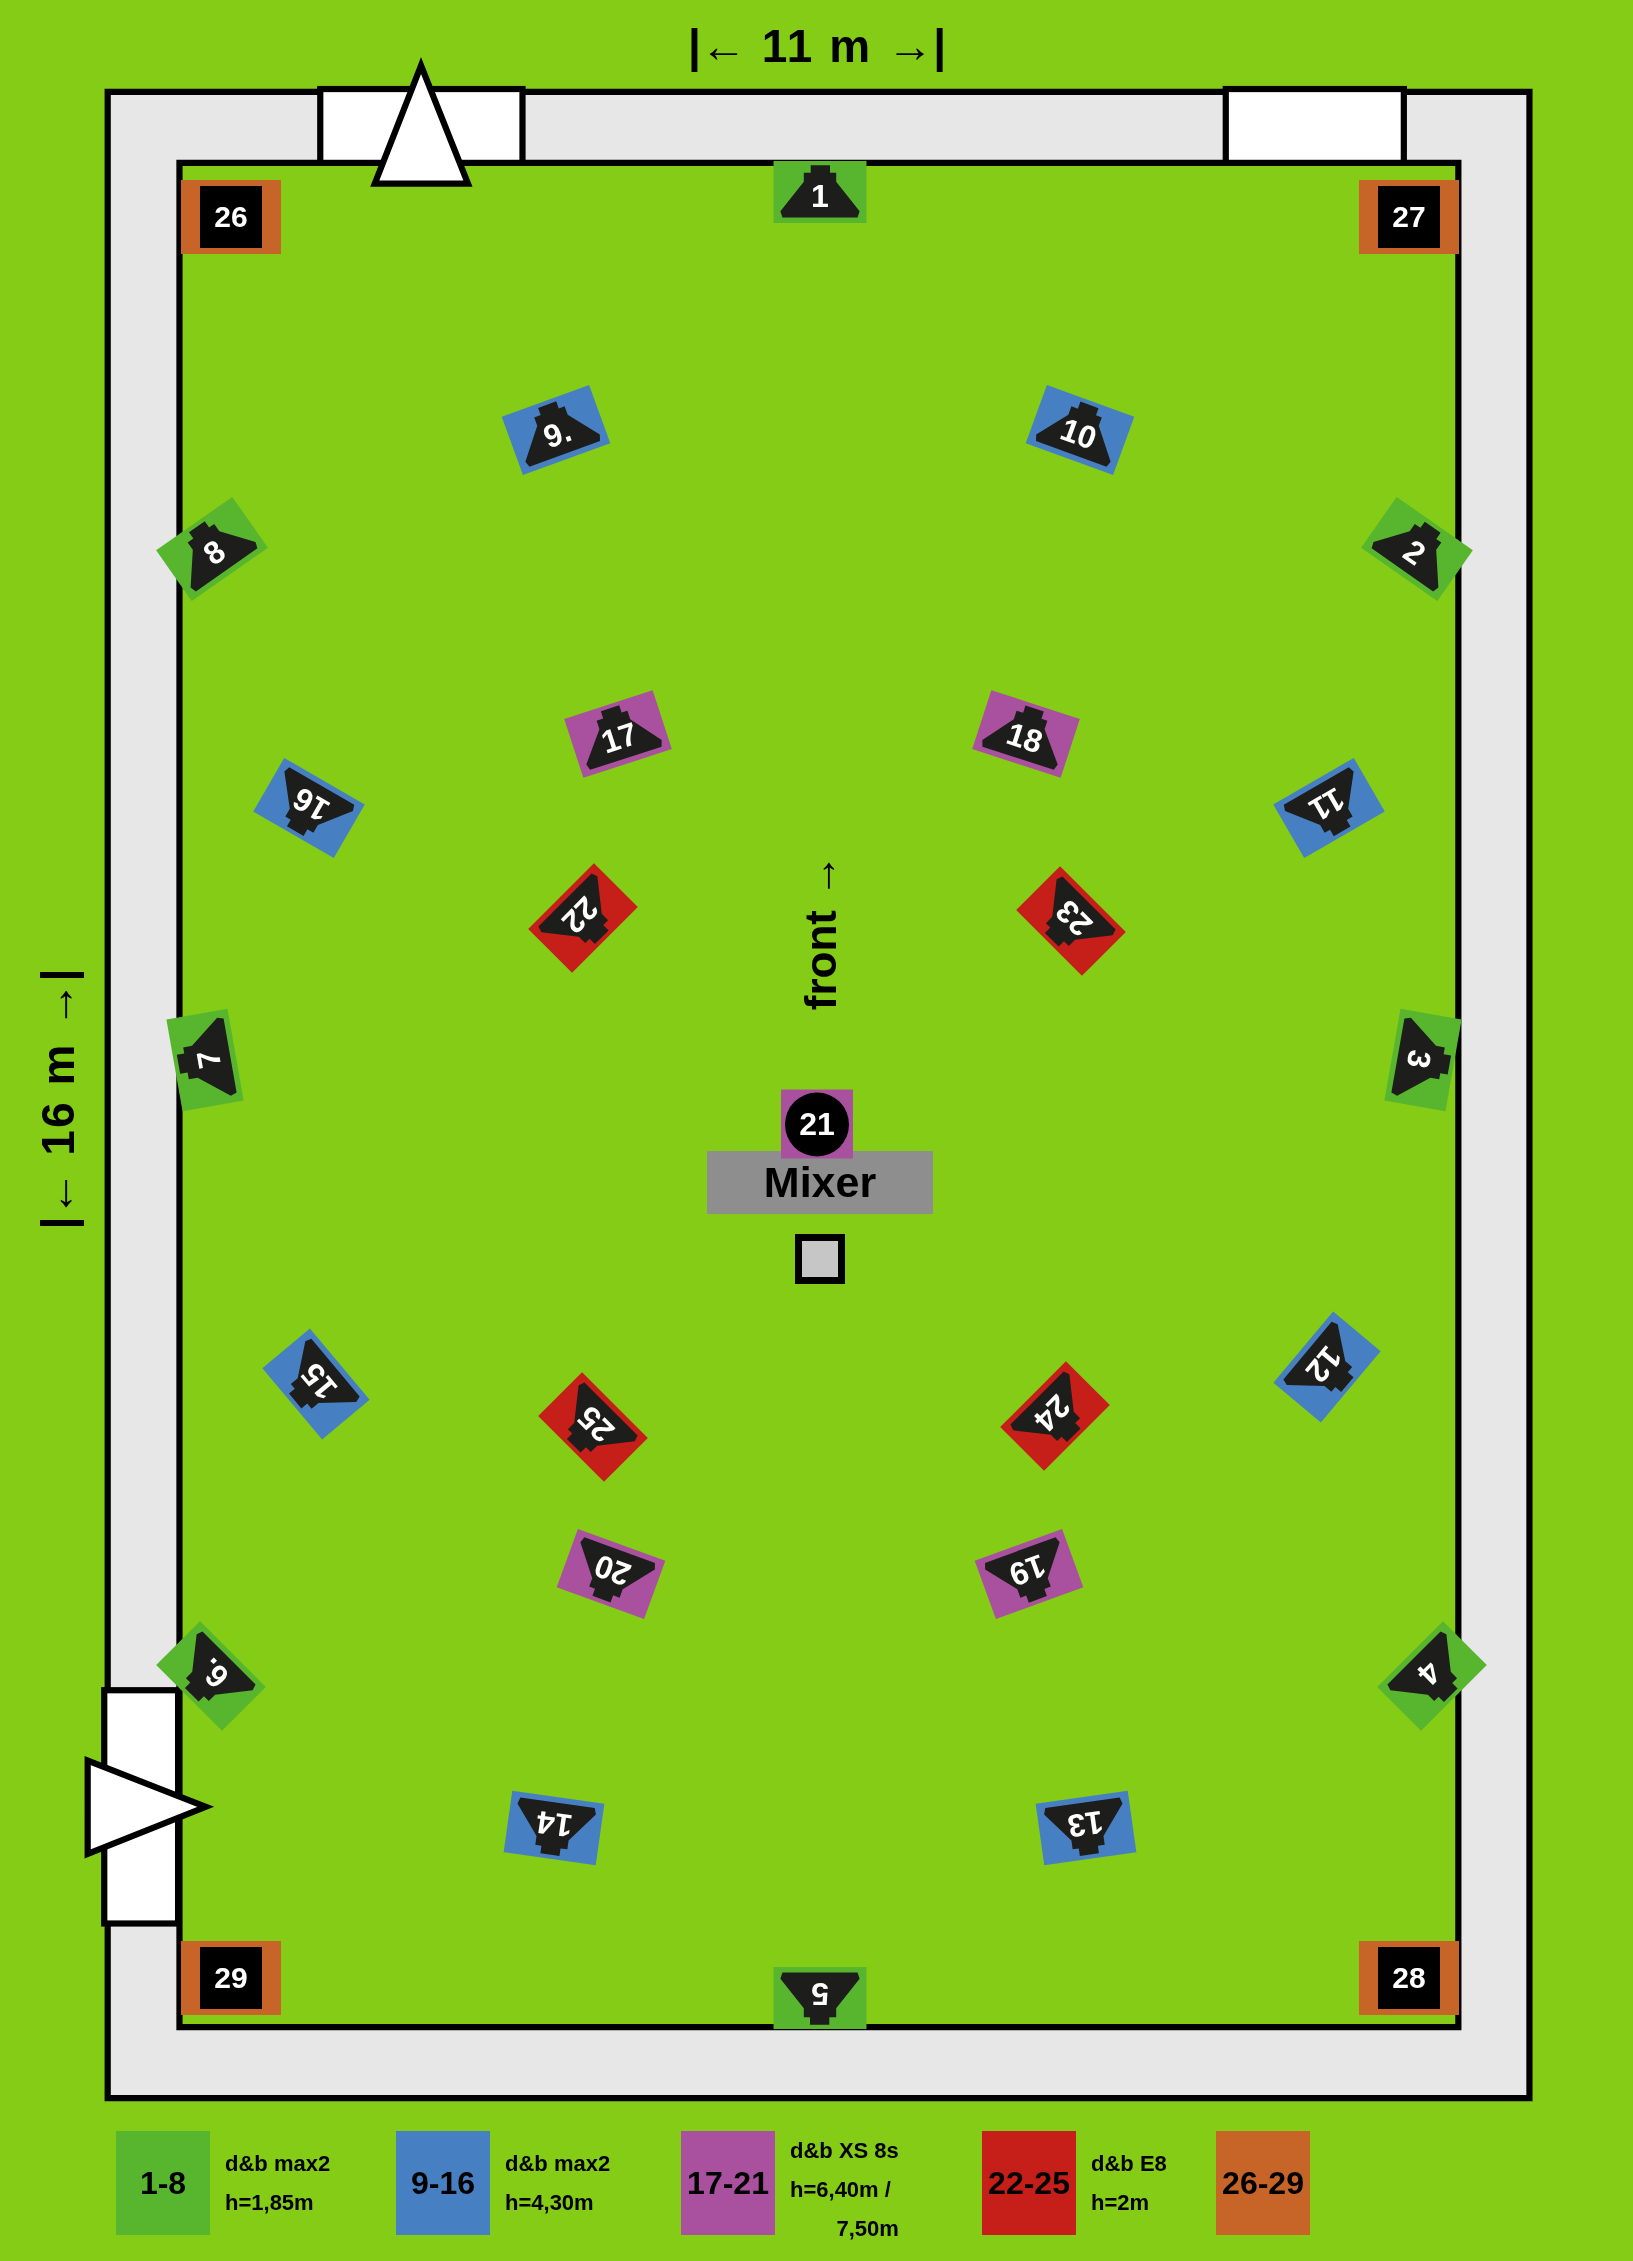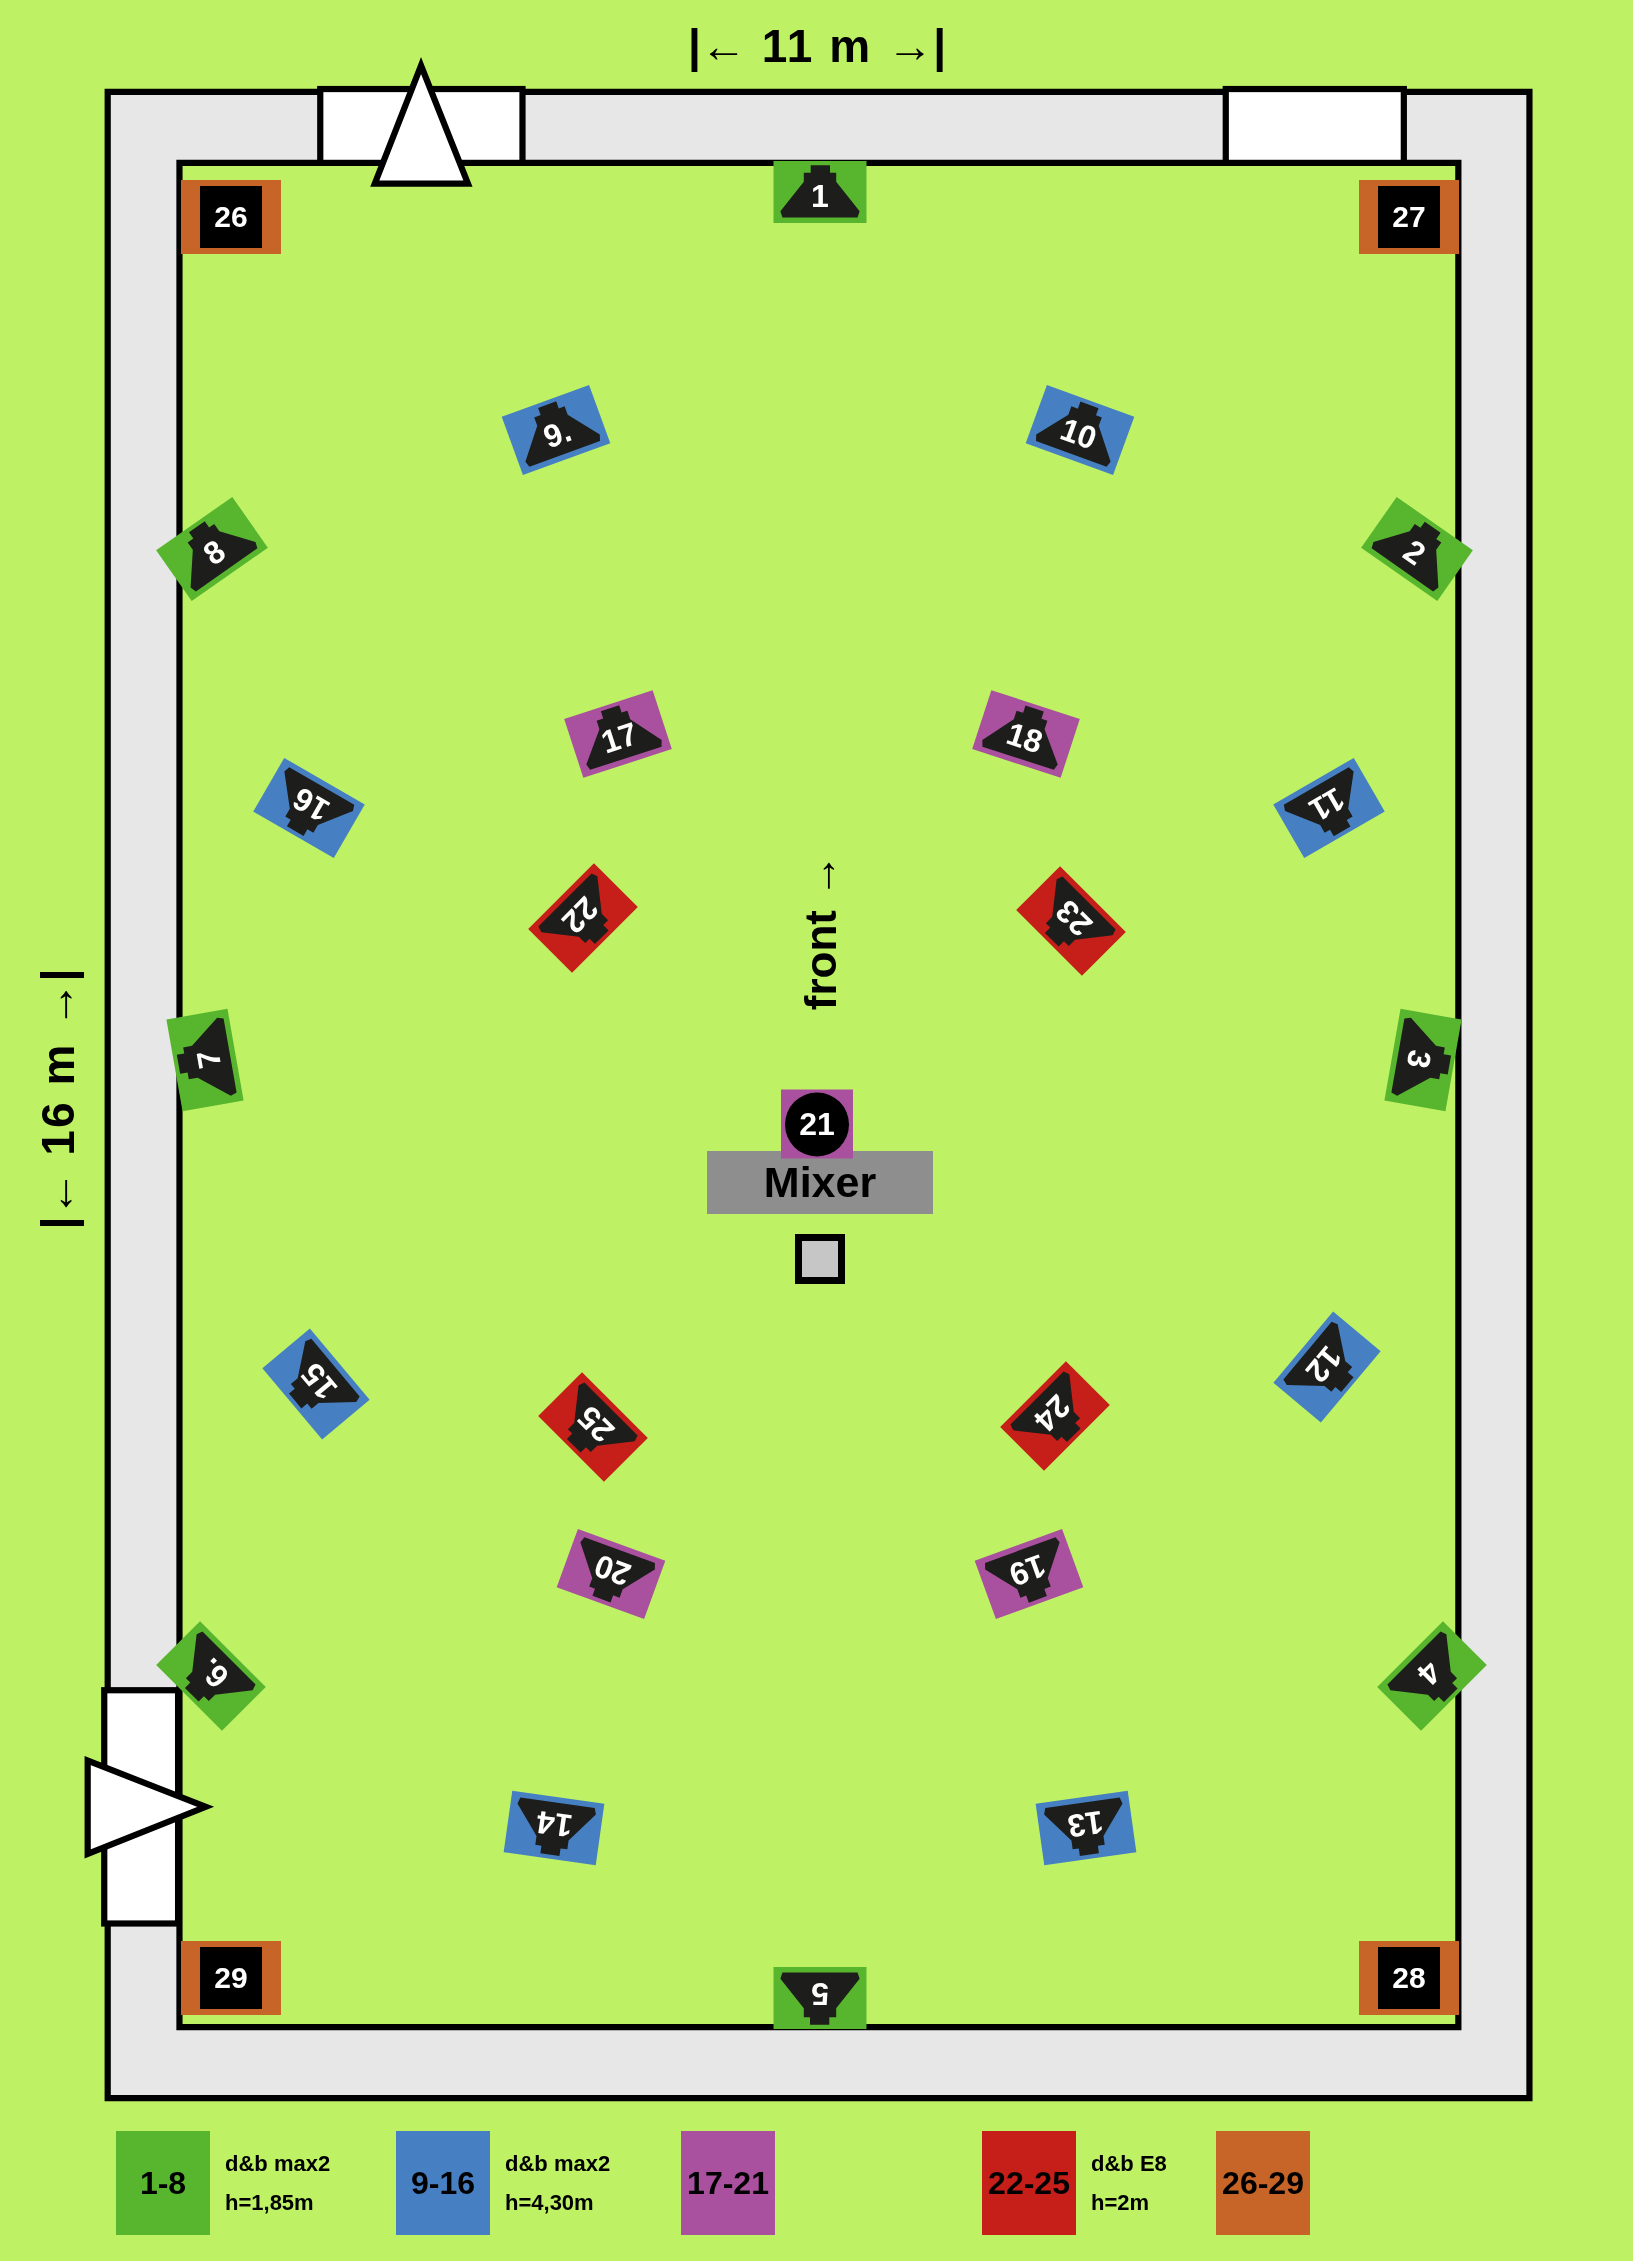--- a/index.html
+++ b/index.html
@@ -1,17 +1,17 @@
 <!DOCTYPE html>
 <html style="font-size:11px"><head>
 <meta charset="utf-8">
 <style>
   html,body{margin:0;padding:0;background:#ffffff;}
   .canvas{
-    position:relative;width:1633px;height:2261px;background:#bef264;
+    position:relative;width:1633px;height:2261px;background:#84cc16;
     font-family:"Liberation Sans",sans-serif;font-weight:bold;overflow:hidden;
   }
   .bg{position:absolute;left:0;top:0;}
   .dim-label{position:absolute;font-size:46px;color:#000;white-space:nowrap;letter-spacing:2.1px;}
   #dim-width{left:817px;top:19.3px;transform:translateX(-50%);}
   #dim-height{left:58px;top:1099px;transform:translate(-50%,-50%) rotate(-90deg);}
   .dim-label .arr{letter-spacing:0;}
   #front-label{
     position:absolute;left:821px;top:932px;font-size:44px;color:#000;white-space:nowrap;
     transform:translate(-50%,-50%) rotate(-90deg);
@@ -245,20 +245,25 @@
       </div>
       <div class="legend-item" style="left: 396px;">
         <div class="legend-box" style="background: rgb(70, 128, 194);">9-16</div>
         <div class="legend-lines">
           <div class="line-1">d&amp;b max2</div>
           <div class="line-2">h=4,30m</div>
         </div>
       </div>
       <div class="legend-item" style="left: 681px;">
         <div class="legend-box" style="background: rgb(169, 80, 158);">17-21</div>
+        <div class="legend-lines">
+          <div class="line-1">d&amp;b XS 8s</div>
+          <div class="line-2">h=6,40m /</div>
+          <div class="line-3">7,50m</div>
+        </div>
       </div>
       <div class="legend-item" style="left: 964px;">
         <div class="legend-box" style="background: rgb(198, 30, 25); margin-left: 18px;">22-25</div>
         <div class="legend-lines">
           <div class="line-1">d&amp;b E8</div>
           <div class="line-2">h=2m</div>
         </div>
       </div>
       <div class="legend-item" style="left: 1216px;">
         <div class="legend-box" style="background: rgb(199, 100, 39);">26-29</div>

